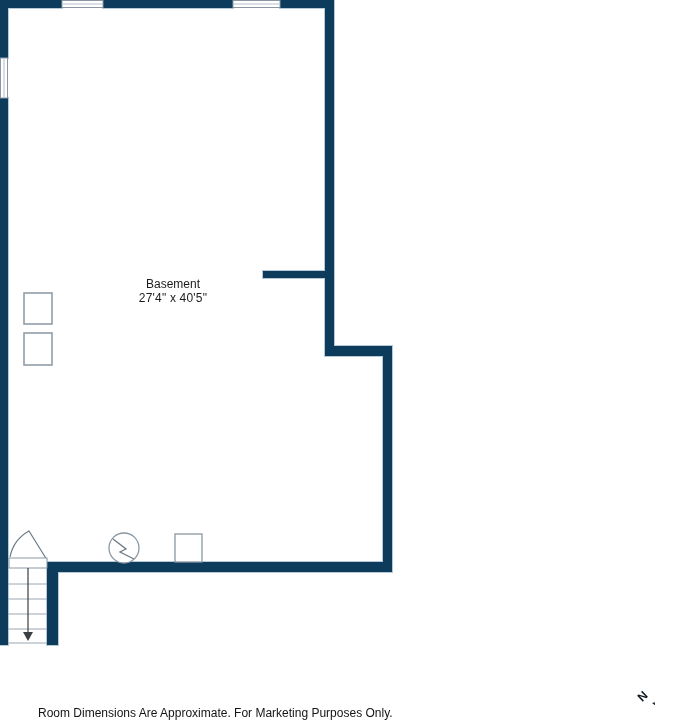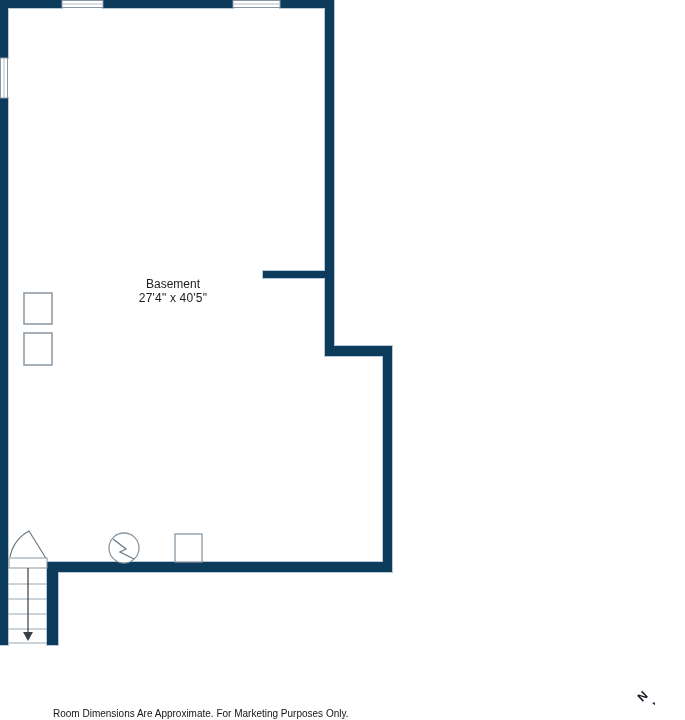--- a/index.html
+++ b/index.html
@@ -11,21 +11,21 @@
     font-family:"Liberation Sans","DejaVu Sans",sans-serif;
   }
   .plan-svg{position:absolute;left:0;top:0;}
   .room-label{
     position:absolute;left:93px;top:277px;width:160px;
     text-align:center;color:#1c1c1c;font-size:12px;line-height:14px;
   }
   .room-label .dims{letter-spacing:.2px;}
   .disclaimer{
     position:absolute;left:38px;top:706px;
-    color:#141414;font-size:10px;line-height:15px;white-space:nowrap;margin-left:15px;
+    color:#141414;font-size:12px;line-height:15px;white-space:nowrap;
   }
   .north-label{
     position:absolute;left:637px;top:686px;width:18px;
     color:#10181f;font-size:12px;font-weight:700;
     transform:rotate(-44deg);
   }
 </style>
 </head>
 <body>
 

